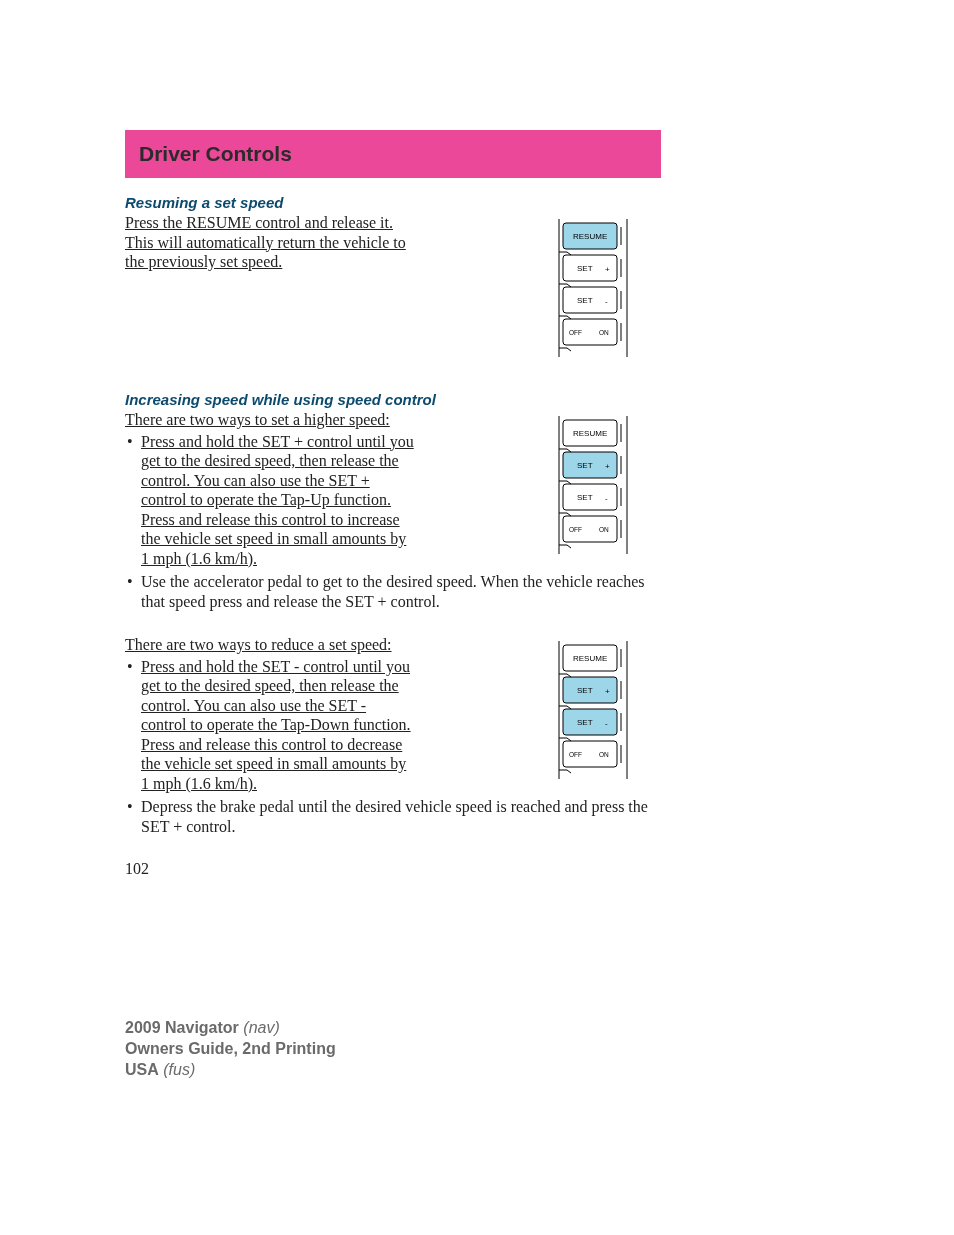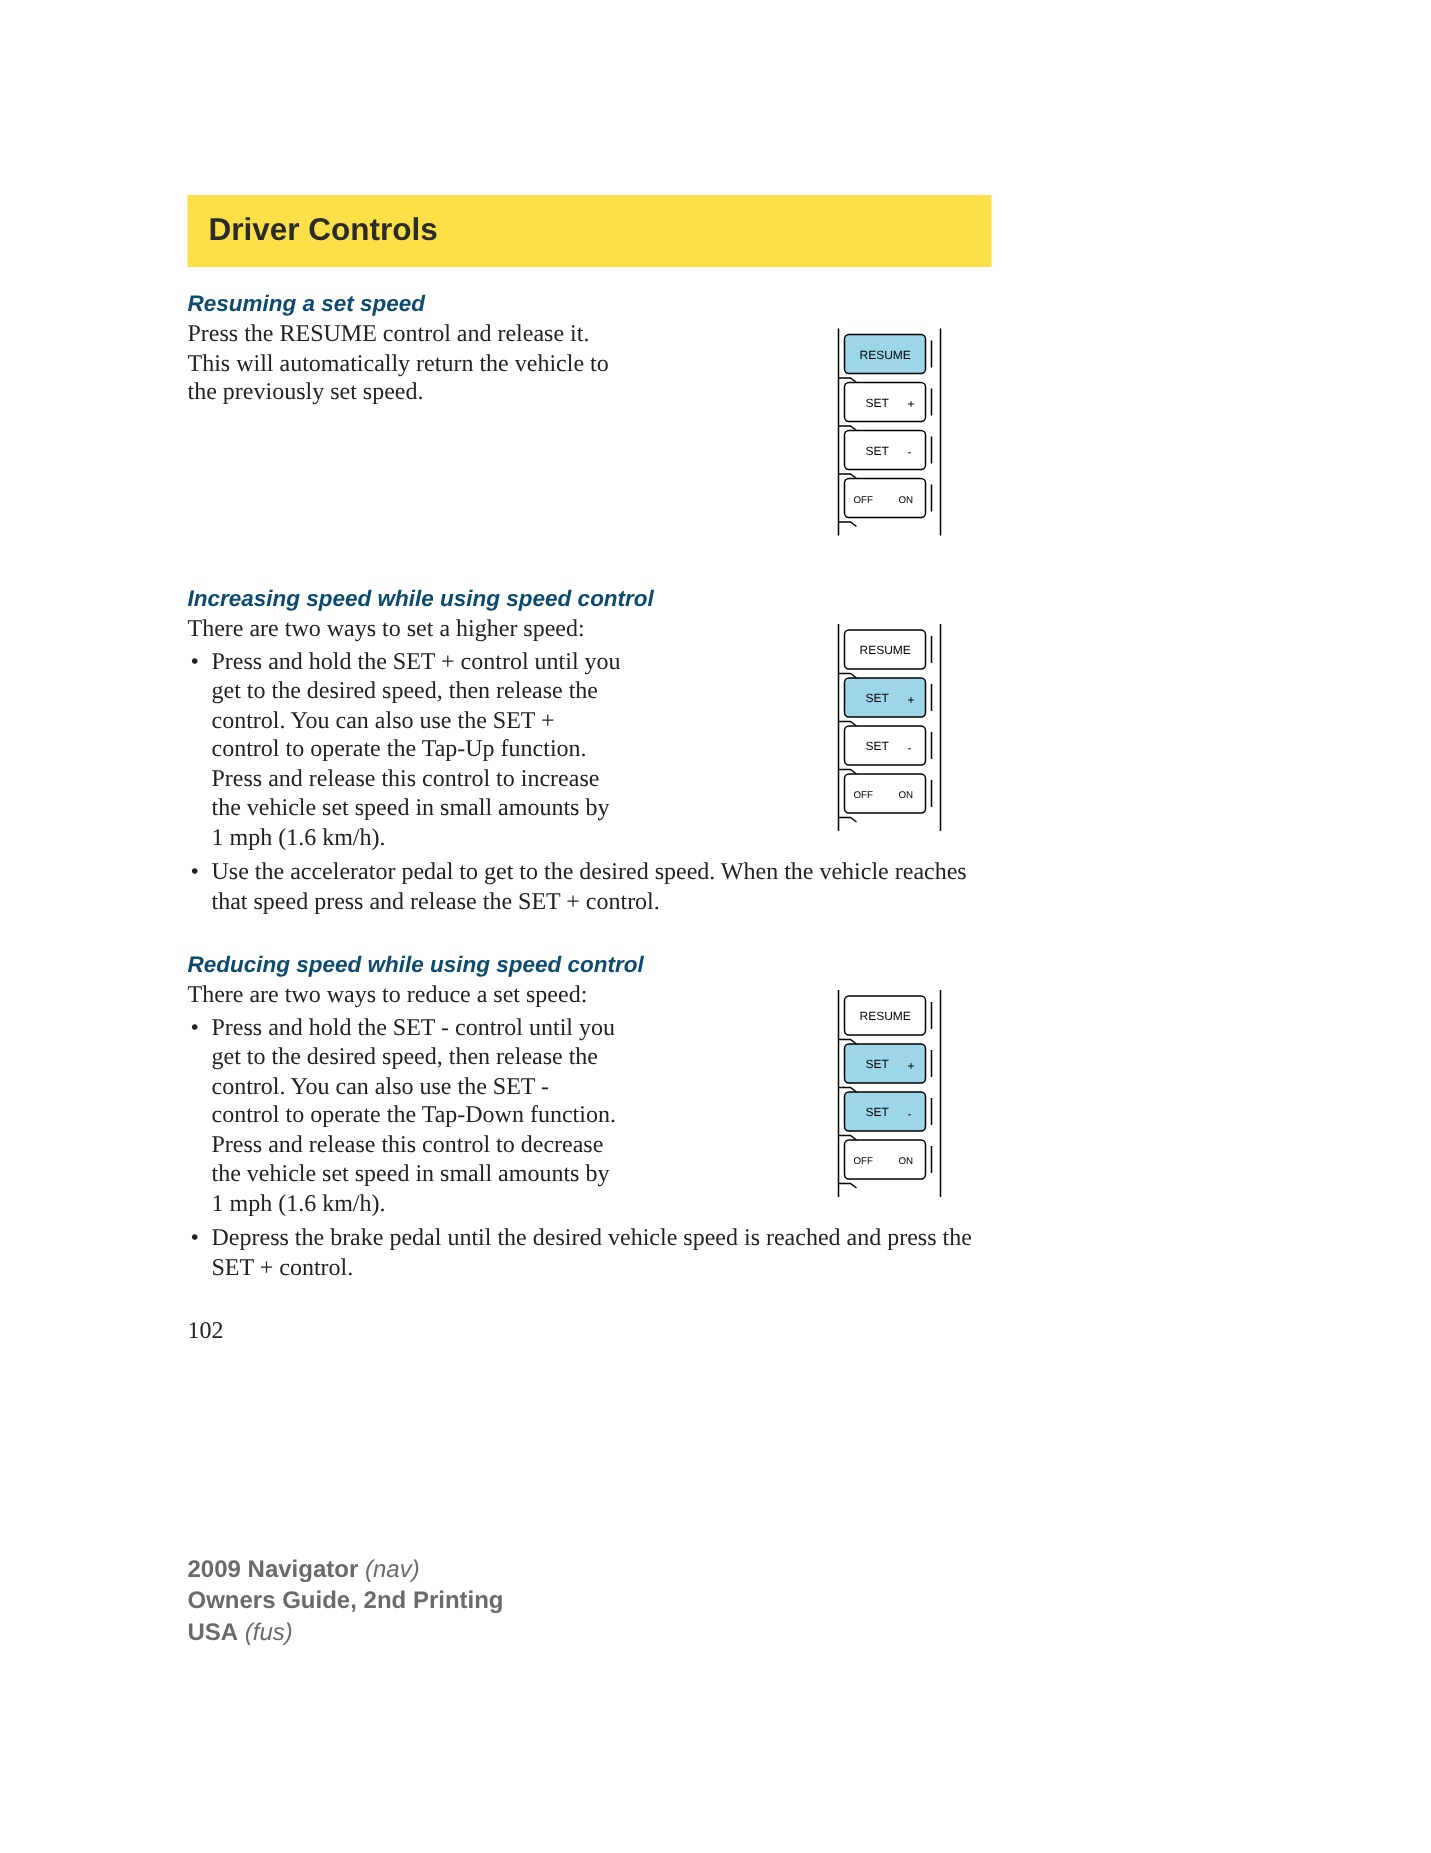--- a/index.html
+++ b/index.html
@@ -8,21 +8,21 @@
     background: #fff;
     font-family: "Times New Roman", Georgia, serif;
     color: #222;
     width: 954px;
   }
   .page {
     padding: 130px 125px 60px 125px;
     box-sizing: border-box;
   }
   .header-bar {
-    background: #fde047;
+    background: #ec4899;
     padding: 12px 14px;
     margin-bottom: 16px;
     width: 508px;
   }
   .header-bar h1 {
     margin: 0;
     font-family: Arial, Helvetica, sans-serif;
     font-weight: bold;
     font-size: 21px;
     color: #2b2b2b;
@@ -43,20 +43,21 @@
   .section {
     margin-bottom: 24px;
   }
   .two-col {
     display: flex;
     align-items: flex-start;
     gap: 0;
   }
   .left-col {
     flex: 0 0 290px;
+    text-decoration: underline;
   }
   .right-col {
     flex: 0 0 220px;
     display: flex;
     justify-content: flex-end;
     align-items: flex-start;
     padding-top: 4px;
   }
   ul.bullets {
     list-style: none;
@@ -181,21 +182,20 @@
             <path d="M4 131 L12 131 L16 134" fill="none" stroke="#000" stroke-width="1"></path>
   </svg>
         </div>
     </div>
     <ul class="bullets full-bullet">
       <li>Use the accelerator pedal to get to the desired speed. When the vehicle reaches that speed press and release the SET + control.</li>
     </ul>
   </div>
 
   <div class="section">
-    <div class="subhead">Reducing speed while using speed control</div>
     <div class="two-col">
       <div class="left-col">
         <p class="body-text">There are two ways to reduce a set speed:</p>
         <ul class="bullets">
           <li>Press and hold the SET - control until you get to the desired speed, then release the control. You can also use the SET - control to operate the Tap-Down function. Press and release this control to decrease the vehicle set speed in small amounts by 1 mph (1.6 km/h).</li>
         </ul>
       </div>
       <div class="right-col">
           <svg width="80" height="150" viewBox="0 0 80 150">
     <path d="M4 2 L4 140" stroke="#000" stroke-width="1" fill="none"></path>

